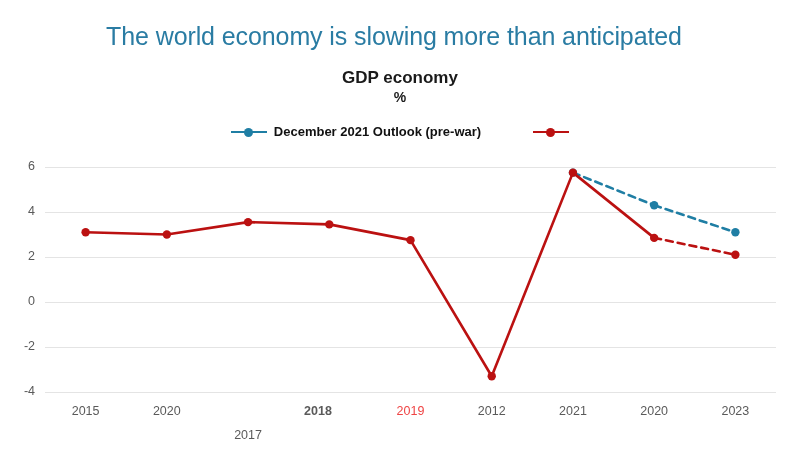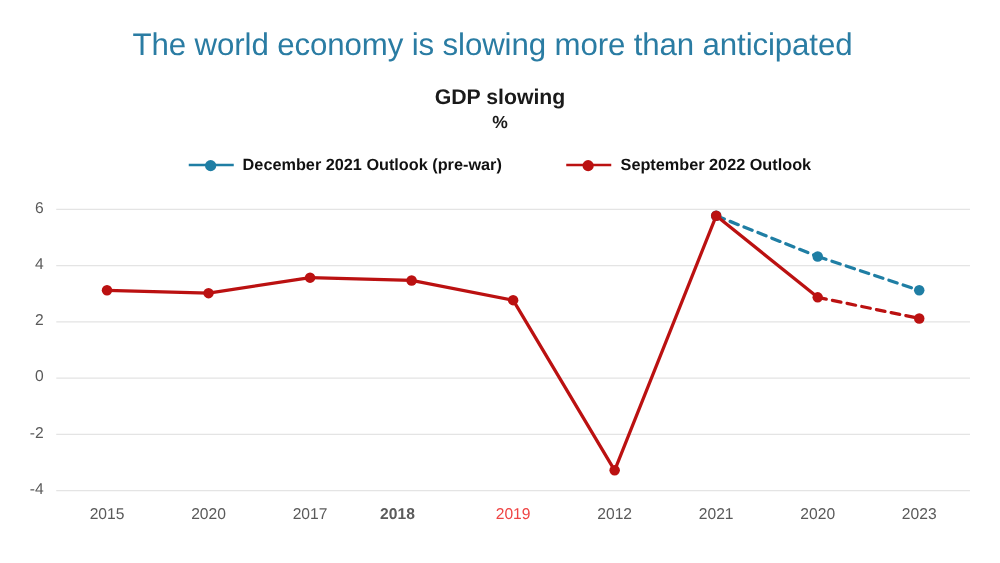--- a/index.html
+++ b/index.html
@@ -123,38 +123,37 @@
   }
 </style>
 </head>
 <body>
 
 <div id="slide" style="background: rgb(255, 255, 255);">
 
   <div id="chart-title" style="color: rgb(42, 124, 163);">The world economy is slowing more than anticipated</div>
 
   <div id="subtitle-block">
-    <div id="subtitle-main">GDP slowing</div>
+    <div id="subtitle-main">GDP economy</div>
     <div id="subtitle-unit">%</div>
   </div>
 
   <div id="legend">
     <div class="legend-entry">
       <span class="legend-swatch">
         <span class="lg-line" id="lg-line-0" style="background: rgb(31, 126, 164);"></span>
         <span class="lg-dot" id="lg-dot-0" style="background: rgb(31, 126, 164);"></span>
       </span>
       <span class="legend-label">December 2021 Outlook (pre-war)</span>
     </div>
     <div class="legend-entry">
       <span class="legend-swatch">
         <span class="lg-line" id="lg-line-1" style="background: rgb(187, 17, 17);"></span>
         <span class="lg-dot" id="lg-dot-1" style="background: rgb(187, 17, 17);"></span>
       </span>
-      <span class="legend-label">September 2022 Outlook</span>
     </div>
   </div>
 
   <div id="plot">
     <div id="gridlines">
         <div class="gridline" style="top: 167px; background: rgb(228, 228, 228);"></div>
         <div class="gridline" style="top: 212px; background: rgb(228, 228, 228);"></div>
         <div class="gridline" style="top: 257px; background: rgb(228, 228, 228);"></div>
         <div class="gridline" style="top: 302px; background: rgb(228, 228, 228);"></div>
         <div class="gridline" style="top: 347px; background: rgb(228, 228, 228);"></div>
@@ -164,21 +163,21 @@
         <div class="ytick-label" style="top: 159px; left: 5px; color: rgb(90, 90, 90);">6</div>
         <div class="ytick-label" style="top: 204px; left: 5px; color: rgb(90, 90, 90);">4</div>
         <div class="ytick-label" style="top: 249px; left: 5px; color: rgb(90, 90, 90);">2</div>
         <div class="ytick-label" style="top: 294px; left: 5px; color: rgb(90, 90, 90);">0</div>
         <div class="ytick-label" style="top: 339px; left: 5px; color: rgb(90, 90, 90);">-2</div>
         <div class="ytick-label" style="top: 384px; left: 5px; color: rgb(90, 90, 90);">-4</div>
       </div>
     <div id="xtick-labels">
         <div class="xtick-label" style="left: 55.6111px; color: rgb(90, 90, 90); text-align: center;">2015</div>
         <div class="xtick-label" style="left: 136.833px; color: rgb(90, 90, 90);">2020</div>
-        <div class="xtick-label" style="left: 218.056px; color: rgb(90, 90, 90);">2017</div>
+        <div class="xtick-label" style="left: 218.056px; color: rgb(90, 90, 90); margin-top: 24px;">2017</div>
         <div class="xtick-label" style="left: 288px; color: rgb(90, 90, 90); font-weight: bold;">2018</div>
         <div class="xtick-label" style="left: 380.5px; color: #ef4444;">2019</div>
         <div class="xtick-label" style="left: 461.722px; color: rgb(90, 90, 90);">2012</div>
         <div class="xtick-label" style="left: 542.944px; color: rgb(90, 90, 90);">2021</div>
         <div class="xtick-label" style="left: 624.167px; color: rgb(90, 90, 90);">2020</div>
         <div class="xtick-label" style="left: 705.389px; color: rgb(90, 90, 90);">2023</div>
       </div>
     <svg id="series-svg" width="800" height="450" style="position:absolute;left:0;top:0;">
         <line x1="572.9444444444445" y1="172.625" x2="654.1666666666667" y2="205.25" stroke="#1f7ea4" stroke-width="2.6" stroke-linecap="round" stroke-dasharray="7,5"></line>
         <line x1="654.1666666666667" y1="205.25" x2="735.3888888888889" y2="232.25" stroke="#1f7ea4" stroke-width="2.6" stroke-linecap="round" stroke-dasharray="7,5"></line>

